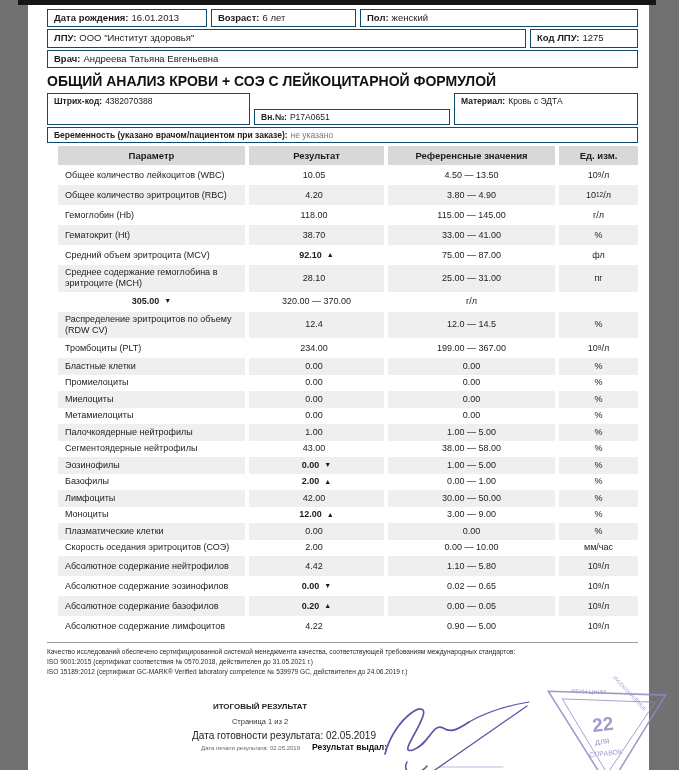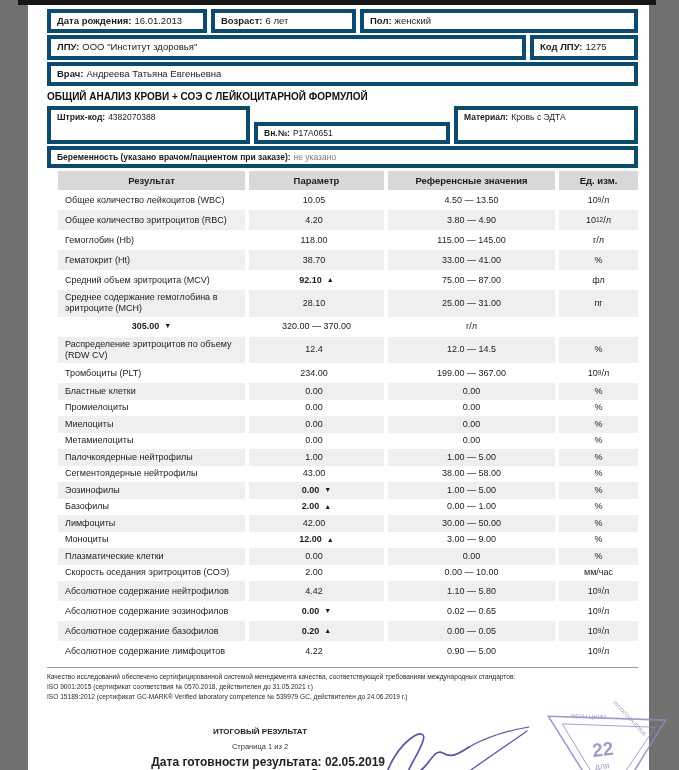--- a/index.html
+++ b/index.html
@@ -3,31 +3,31 @@
 <meta charset="utf-8">
 <style>
   html,body { margin:0; padding:0; }
   body { background:#717171; font-family:"Liberation Sans", sans-serif; }
   .viewport { position:relative; width:679px; height:770px; background:#717171; overflow:hidden; }
   .topbar { position:absolute; left:18px; top:0; width:638px; height:5px; background:#161616; z-index:6; }
   .page { position:absolute; left:28px; top:0; width:621px; height:770px; background:#ffffff; }
   .content { position:relative; box-sizing:border-box; padding:9px 11px 0 19px; }
 
   .box-row { display:flex; gap:4px; margin-bottom:2px; }
-  .box { border:4px solid #0c4a6e; background:#fff; box-sizing:border-box;
+  .box { border:1px solid #0c4a6e; background:#fff; box-sizing:border-box;
          padding:2px 6px; font-size:9.5px; line-height:1.3; white-space:nowrap; overflow:hidden; color:#1c1c1c; }
   .box b { font-weight:bold; }
   .box .val { margin-left:3px; }
   .w-birth { width:160px; } .w-age { width:145px; } .grow { flex:1; }
   .w-lpucode { width:108px; }
   .small-box { font-size:8.5px; padding:1.5px 6px; }
   .w-barcode { width:203px; } .w-intno { width:196px;margin-top:16px; }
   .muted { color:#777; }
 
-  .title { font-size:10px; font-weight:bold; color:#111; margin:5px 0 4px 0; }
+  .title { font-size:14px; font-weight:bold; color:#111; margin:5px 0 4px 0; }
 
   .rtable { margin-left:11px; width:580px; margin-top:3px; font-size:9px; color:#1c1c1c; }
   .t-head, .t-row { display:grid; grid-template-columns:187px 135px 167px 79px; column-gap:4px; }
   .t-head .cell { background:var(--head-bg); font-weight:bold; font-size:9.5px; text-align:center; padding:4px 2px; }
   .t-row { min-height:20px; }
   .t-row .cell { background:#ffffff; padding:2px 4px; display:flex; align-items:center; justify-content:center;
                  text-align:center; line-height:1.25; box-sizing:border-box; }
   .t-row.odd .cell { background:var(--alt-bg); }
   .t-row.compact { min-height:16.5px; }
   .t-row.compact .cell { padding-top:1px; padding-bottom:1px; }
@@ -37,21 +37,21 @@
   .flag { margin-left:5px; font-size:7px; color:var(--flag-color); }
   .unit sup { font-size:6.5px; }
 
   .divider { border-top:1px solid #9a9a9a; margin:6px 0 4px 0; }
   .quality { font-size:6.6px; line-height:1.5; color:#2a2a2a; }
 
   .bottom { position:relative; height:107px; margin-top:3px; }
   .center-col { position:absolute; left:118px; width:190px; text-align:center; }
   .final-label { top:22px; font-size:8px; font-weight:bold; color:#222; }
   .page-info { top:37px; font-size:7.5px; color:#333; }
-  .ready-date { position:absolute; left:16px; top:50px; width:322px; text-align:right; font-size:12px; color:#222;font-weight:bold; }
+  .ready-date { position:absolute; left:7px; top:50px; width:322px; text-align:right; font-size:10px; color:#222; }
   .print-row { position:absolute; left:0; top:62px; width:340px; display:flex; justify-content:flex-end; align-items:baseline; }
   .print-date { font-size:6px; color:#666; }
   .issued-label { font-size:8.5px; font-weight:bold; color:#111; margin-left:12px; }
 
   .signature-svg { position:absolute; left:330px; top:16px; }
   .signature-svg path, .signature-svg line { stroke:var(--sig-color); fill:none; stroke-linecap:round; }
   .signature-svg text { fill:var(--sig-color); }
 
   .stamp-svg { position:absolute; left:498px; top:-13px; opacity:0.85; }
   .stamp-svg polygon { fill:none; stroke:var(--stamp-color); }
@@ -88,22 +88,22 @@
         <div class="box w-intno small-box"><b>Вн.№:</b><span class="val">P17A0651</span></div>
         <div class="box grow small-box"><b>Материал:</b><span class="val">Кровь с ЭДТА</span></div>
       </div>
 
       <div class="box-row">
         <div class="box grow small-box"><b>Беременность (указано врачом/пациентом при заказе):</b><span class="val muted">не указано</span></div>
       </div>
 
       <div class="rtable">
         <div class="t-head">
+          <div class="cell">Параметр</div>
           <div class="cell">Результат</div>
-          <div class="cell">Параметр</div>
           <div class="cell">Референсные значения</div>
           <div class="cell">Ед. изм.</div>
         </div>
         <div>
             <div class="t-row">
     <div class="cell param">Общее количество лейкоцитов (WBC)</div>
     <div class="cell result">
                 <span class="rv">10.05</span>
                 <span class="flag"></span>
               </div>

